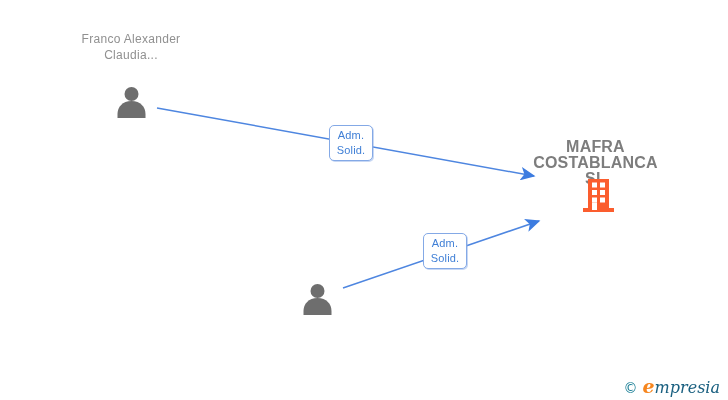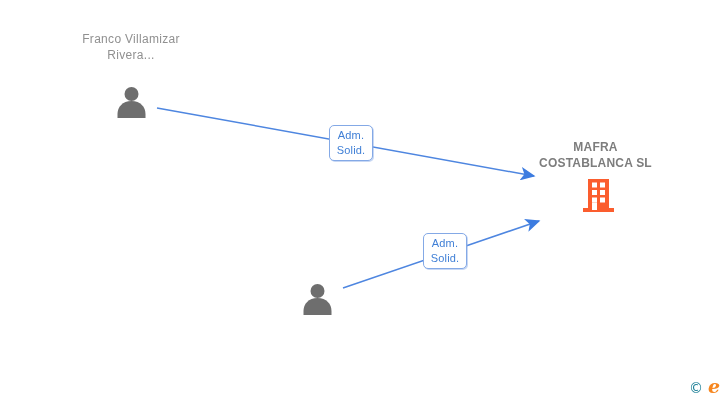--- a/index.html
+++ b/index.html
@@ -21,21 +21,21 @@
     text-align: center;
     font-size: 12px;
     line-height: 16px;
     color: #909090;
     letter-spacing: 0.3px;
     cursor: pointer;
   }
   .company-label {
     font-weight: bold;
     color: #7d7d7d;
-    font-size: 12px;
+    font-size: 16px;
     line-height: 16px;
     letter-spacing: 0.2px;
   }
   .node-icon {
     position: absolute;
     cursor: pointer;
   }
   .edge-label-box {
     position: absolute;
     width: 42px;
@@ -89,21 +89,21 @@
   <svg class="edge-layer" width="728" height="400" viewBox="0 0 728 400">
     <defs>
       <marker id="arrowhead" markerWidth="11" markerHeight="9" refX="9" refY="4.5" orient="auto">
         <path d="M0,0 L10,4.5 L0,9 L2.5,4.5 Z" fill="#3d7ce0"></path>
       </marker>
     </defs>
     <line x1="157" y1="108" x2="534" y2="176" stroke="#4e86e0" stroke-width="1.5" marker-end="url(#arrowhead)"></line>
     <line x1="343" y1="288" x2="539" y2="221" stroke="#4e86e0" stroke-width="1.5" marker-end="url(#arrowhead)"></line>
   </svg>
 
-  <div class="node-label" style="left:76px; top:31px; width:110px;">Franco Villamizar Rivera...</div>
+  <div class="node-label" style="left:76px; top:31px; width:110px;">Franco Alexander Claudia...</div>
   <div class="node-icon" style="left:114px; top:86px;">
     <svg width="35" height="32" viewBox="0 0 35 32">
       <circle cx="17.5" cy="8" r="7" fill="#6e6e6e"></circle>
       <path d="M17.5 15 C8.5 15 3.5 21 3.5 28 L3.5 32 L31.5 32 L31.5 28 C31.5 21 26.5 15 17.5 15 Z" fill="#6e6e6e"></path>
     </svg>
   </div>
 
   <div class="node-icon" style="left:300px; top:283px;">
     <svg width="35" height="32" viewBox="0 0 35 32">
       <circle cx="17.5" cy="8" r="7" fill="#6e6e6e"></circle>
@@ -129,15 +129,16 @@
   <div class="edge-label-box" style="left:329px; top:125px;">
     <div class="inner">Adm. Solid.</div>
   </div>
   <div class="edge-label-box" style="left:423px; top:233px;">
     <div class="inner">Adm. Solid.</div>
   </div>
 
   <div class="logo">
     <span class="copy">©</span>
     <span class="brand-e">e</span>
+    <span class="brand-rest">mpresia</span>
   </div>
 
 </div>
 
 </body></html>

